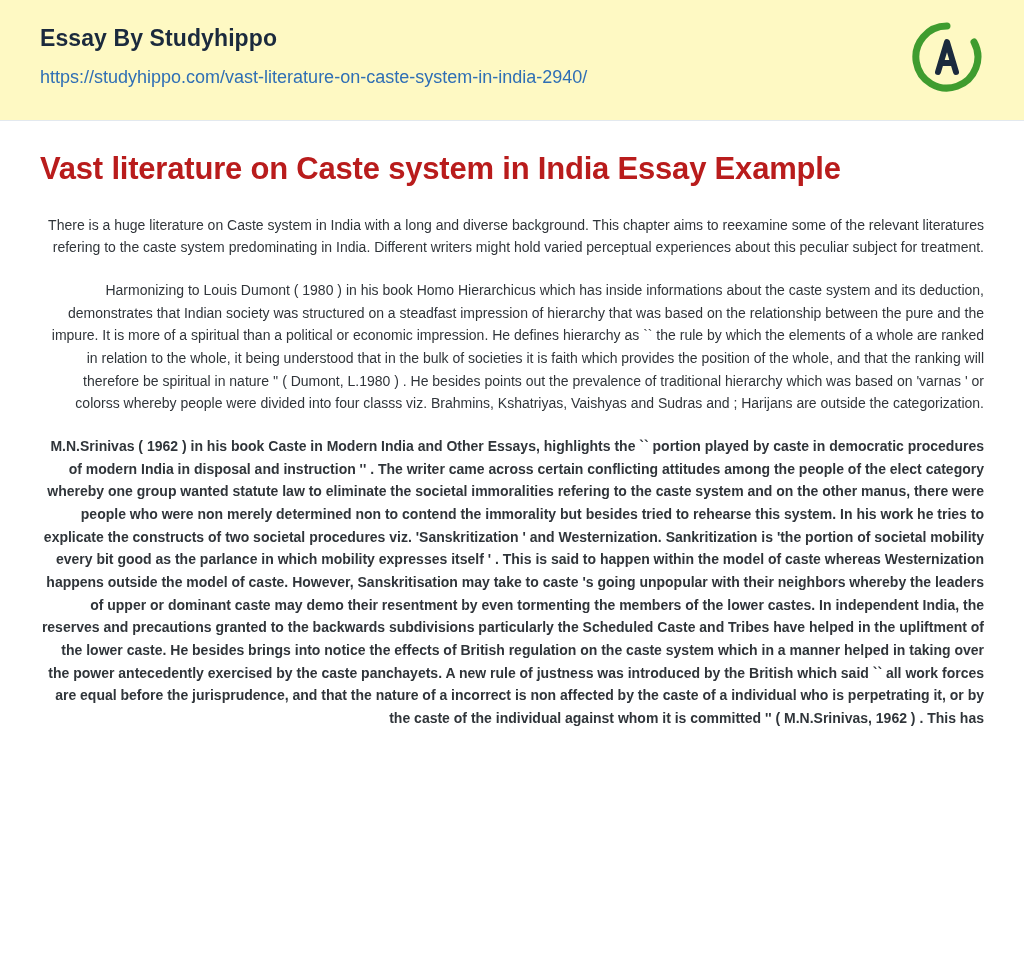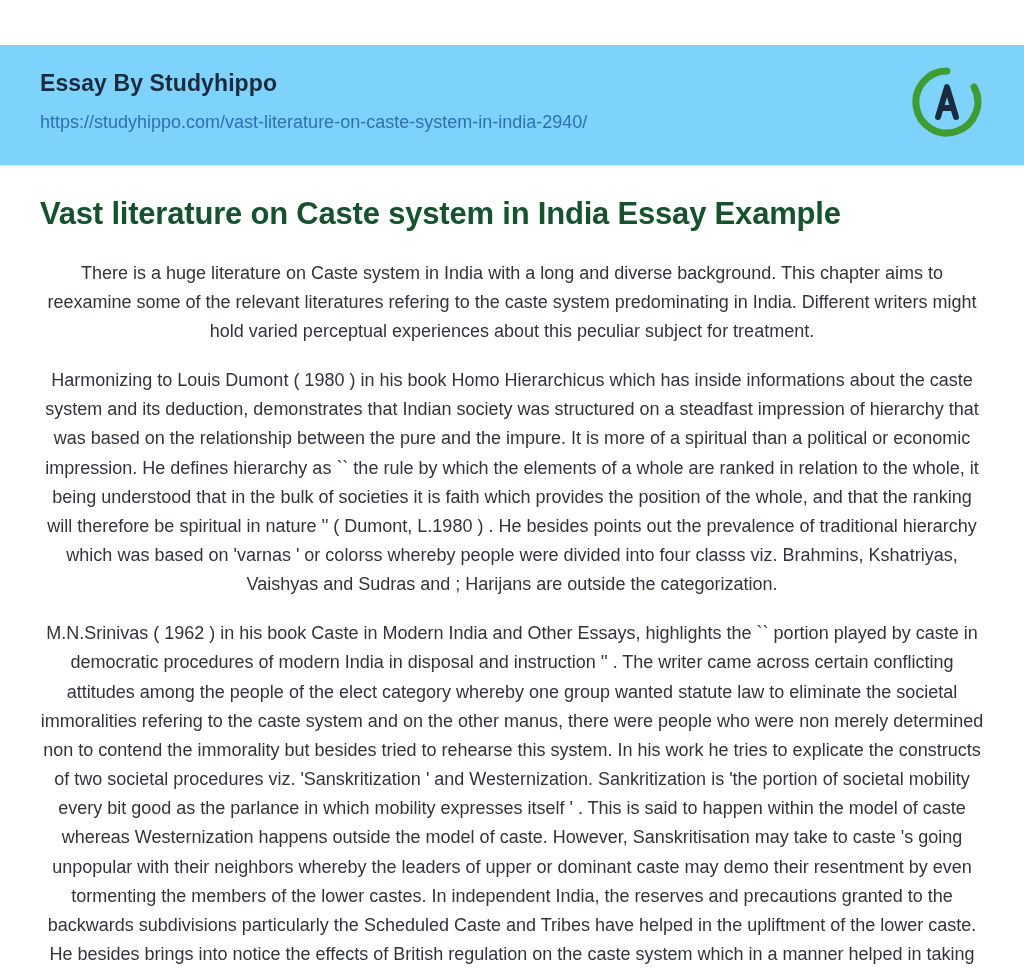--- a/index.html
+++ b/index.html
@@ -12,27 +12,26 @@
     background: #ffffff;
     font-family: "Liberation Sans", sans-serif;
     color: #2b2f33;
   }
   .page {
     width: 1024px;
     position: relative;
   }
   
   .header {
-    background: #7dd3fc;
+    background: #fef9c3;
     border-bottom: 1px solid #e3e9ef;
     padding: 26px 40px 22px 40px;
     position: relative;
     height: 72px;
     box-sizing: content-box;
-    margin-top: 45px;
   }
   .brand {
     font-size: 23px;
     font-weight: bold;
     color: #1b2a3d;
     letter-spacing: 0.1px;
     margin: 0 0 16px 0;
     line-height: 1.1;
   }
   .source-url {
@@ -50,32 +49,32 @@
   }
   .logo svg { display: block; }
   
   .article {
     padding: 30px 40px 30px 40px;
   }
   .title {
     font-size: 31px;
     line-height: 1.18;
     font-weight: bold;
-    color: #14532d;
+    color: #b91c1c;
     margin: 0 0 26px 0;
     letter-spacing: -0.2px;
   }
   .para {
-    font-size: 18px;
+    font-size: 14px;
     line-height: 1.62;
     color: #30353a;
     margin: 0 0 20px 0;
-    text-align: center;
+    text-align: right;
   }
-  .para:last-child { margin-bottom: 0; }
+  .para:last-child { margin-bottom: 0; font-weight: bold; }
 </style>
 </head>
 <body>
 
 <div class="page">
 
   <div class="header">
     <div class="brand">Essay By Studyhippo</div>
     <div class="source-url">https://studyhippo.com/vast-literature-on-caste-system-in-india-2940/</div>
     <div class="logo">

